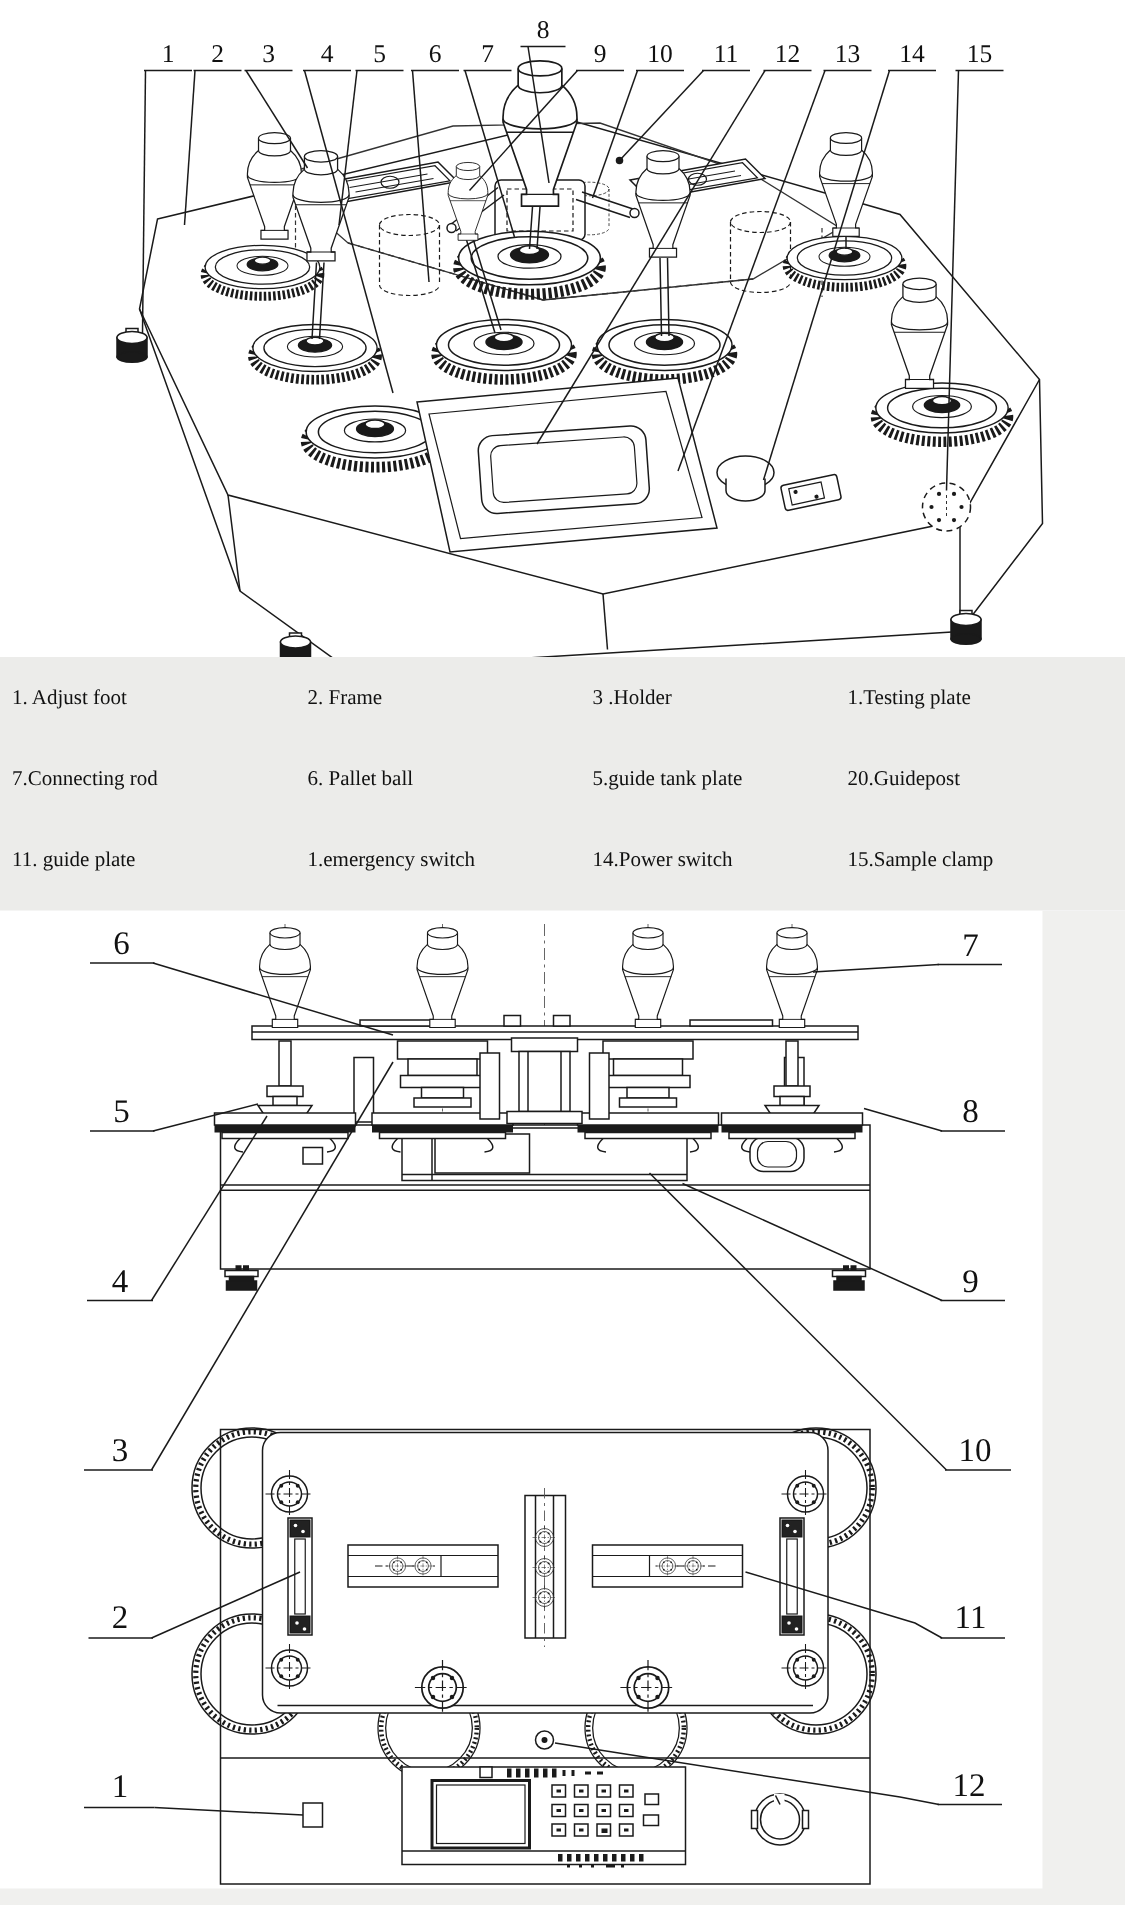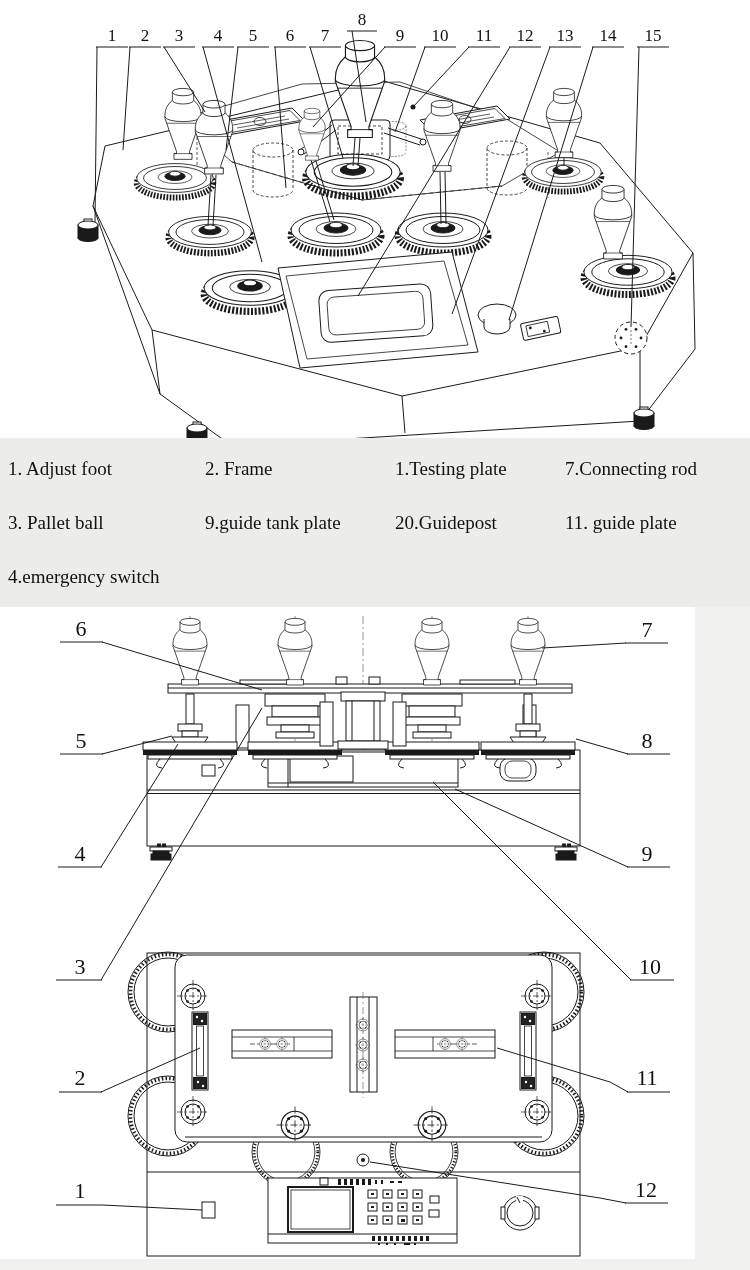--- a/index.html
+++ b/index.html
@@ -4,21 +4,21 @@
 <style>
   html,body{margin:0;padding:0;background:#fff;}
   .page{position:relative;width:750px;height:1270px;background:#fff;overflow:hidden;
         font-family:"Liberation Serif",serif;}
   svg{position:absolute;left:0;}
   #iso-svg{top:0;}
   #views-svg{top:607px;}
   .legend{position:absolute;left:0;top:438px;width:750px;height:169px;background:#ECECEA;
           box-sizing:border-box;padding:20px 0 0 8px;display:grid;
           grid-template-columns:197px 190px 170px 1fr;row-gap:13px;
-          font-size:19px;color:#111;}
+          font-size:14px;color:#111;}
   .legend span{white-space:nowrap;}
   svg text{font-family:"Liberation Serif",serif;fill:#111;}
   .num-iso{font-size:17px;}
   .num-view{font-size:22px;}
   .ln{stroke:#1a1a1a;stroke-width:1;fill:none;}
   .pt{stroke:#1a1a1a;stroke-width:1;fill:#fff;}
 </style>
 </head>
 <body>
 
@@ -230,27 +230,30 @@
           <text class="num-iso" x="653" y="41" text-anchor="middle">15</text>
           <line class="ln" x1="637" y1="47" x2="669" y2="47"></line>
           <polyline class="ln" points="639,47 631,327"></polyline>
         </g>
   </g>
 </svg>
 
 <div class="legend">
   <span>1. Adjust foot</span>
   <span>2. Frame</span>
+  <span>3 .Holder</span>
   <span>1.Testing plate</span>
   <span>7.Connecting rod</span>
-  <span>3. Pallet ball</span>
-  <span>9.guide tank plate</span>
+  <span>6. Pallet ball</span>
+  <span>5.guide tank plate</span>
   <span>20.Guidepost</span>
   <span>11. guide plate</span>
-  <span>4.emergency switch</span>
+  <span>1.emergency switch</span>
+  <span>14.Power switch</span>
+  <span>15.Sample clamp</span>
 </div>
 
 <svg id="views-svg" width="750" height="663" viewBox="0 607 750 663">
   <defs>
     <g id="target" stroke="#1a1a1a" fill="none">
       <circle r="12" fill="#fff"></circle>
       <circle r="8"></circle>
       <line x1="-16" y1="0" x2="16" y2="0" stroke-dasharray="6,2,2,2" stroke-width="0.7"></line>
       <line x1="0" y1="-16" x2="0" y2="16" stroke-dasharray="6,2,2,2" stroke-width="0.7"></line>
       <circle cx="-5.5" cy="-5.5" r="1.3" fill="#1a1a1a" stroke="none"></circle>

